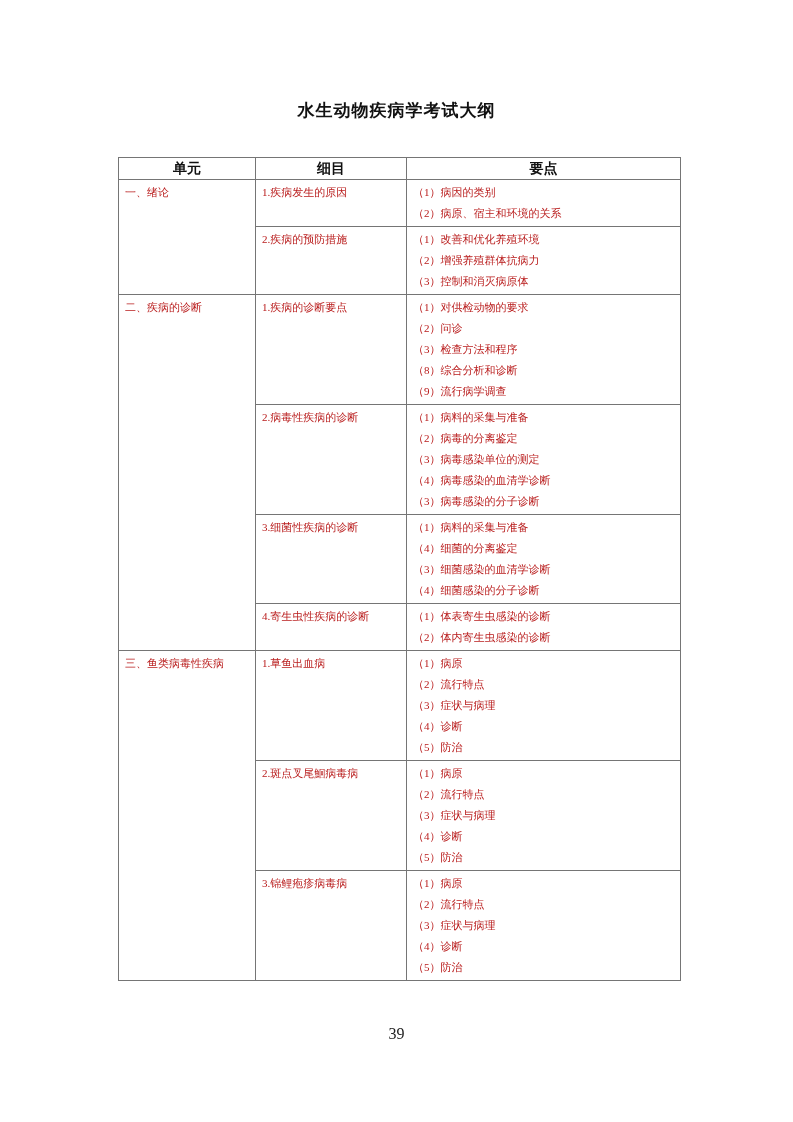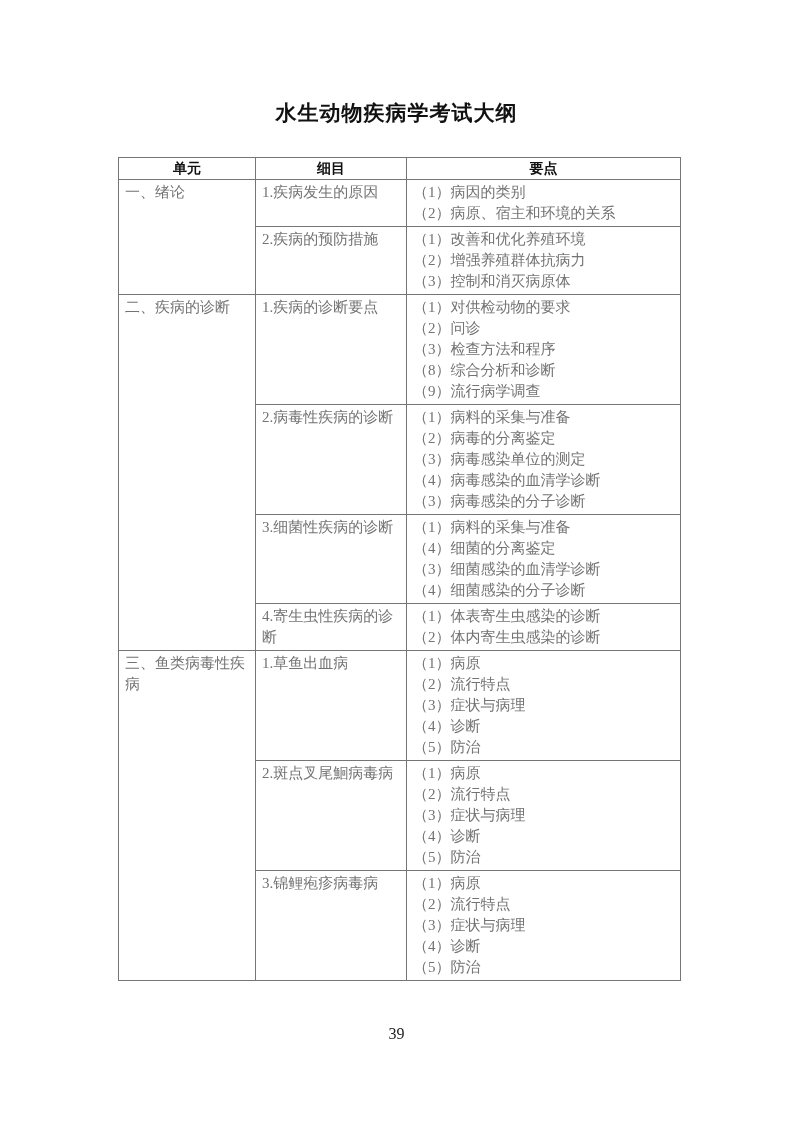--- a/index.html
+++ b/index.html
@@ -16,21 +16,21 @@
     color: #1c1c1c;
     font-family: "Liberation Serif", "DejaVu Serif", serif;
   }
   .doc-title {
     position: absolute;
     top: 99px;
     left: 0;
     right: 0;
     margin: 0;
     text-align: center;
-    font-size: 21px;
+    font-size: 17px;
     font-weight: bold;
     letter-spacing: 1px;
     color: #111111;
     font-family: "Liberation Serif", "DejaVu Serif", serif;
   }
   table.syllabus {
     position: absolute;
     left: 118px;
     top: 157px;
     width: 562px;
@@ -47,24 +47,24 @@
     height: 22px;
     padding: 1px 2px;
     text-align: center;
     vertical-align: middle;
     font-size: 14px;
     font-weight: bold;
     color: #111111;
     font-family: "Liberation Sans", "DejaVu Sans", sans-serif;
   }
   table.syllabus td {
-    font-size: 15px;
+    font-size: 11px;
     line-height: 21px;
     padding: 2px 8px 2px 6px;
-    color: #737373;
+    color: #b91c1c;
   }
   td.unit-cell {
     padding-left: 8px;
   }
   td.item-cell {
     padding-left: 6px;
   }
   td.points-cell {
     padding-left: 10px;
   }

